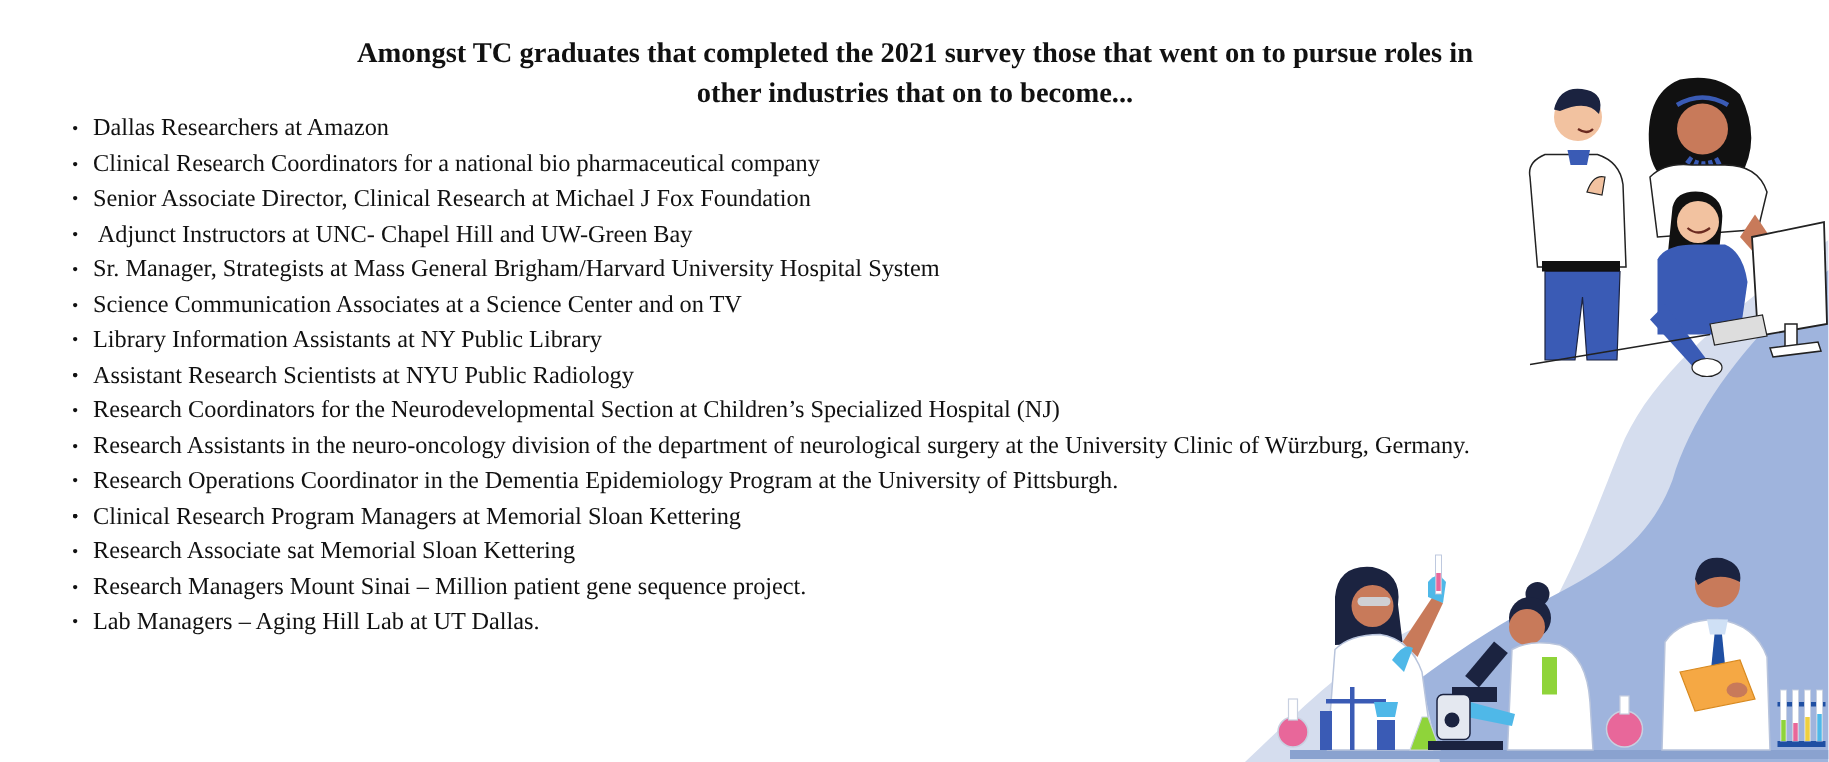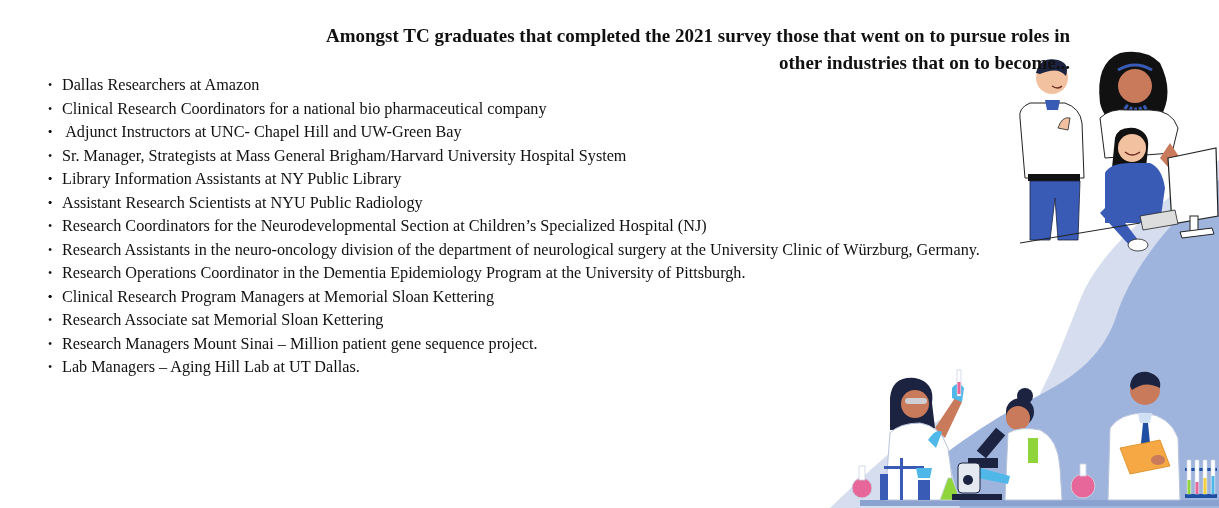--- a/index.html
+++ b/index.html
@@ -1,19 +1,19 @@
 <!DOCTYPE html>
 <html><head>
 <meta charset="utf-8">
 <style>
   html, body { margin: 0; padding: 0; background: #ffffff; }
   body { width: 1219px; height: 508px; position: relative; overflow: hidden;
          font-family: "Liberation Serif", "DejaVu Serif", serif; color: #111; }
   .bg-art { position: absolute; left: 0; top: 0; width: 1219px; height: 508px; z-index: 0; }
-  .title { position: absolute; top: 22px; left: 150px; width: 920px; text-align: right;
+  .title { position: absolute; top: 22px; left: 150px; width: 920px; text-align: center;
            font-weight: bold; font-size: 19px; line-height: 27px; z-index: 2; margin: 0; }
   .list { position: absolute; top: 74px; left: 0; margin: 0; padding: 0; list-style: none; z-index: 2; }
   .list li { position: relative; padding-left: 62px; font-size: 16.2px; line-height: 23.5px; white-space: nowrap; }
   .list li .bullet { position: absolute; left: 48px; top: 0; font-size: 12px; }
   .illus { position: absolute; z-index: 1; }
 </style>
 </head>
 <body>
 
 <svg class="bg-art" viewBox="0 0 1219 508" xmlns="http://www.w3.org/2000/svg">
@@ -23,24 +23,24 @@
 </svg>
 
 <h1 class="title">
   <span>Amongst TC graduates that completed the 2021 survey those that went on to pursue roles in</span><br>
   <span>other industries that on to become...</span>
 </h1>
 
 <ul class="list">
   <li><span class="bullet">•</span><span>Dallas Researchers at Amazon</span></li>
   <li><span class="bullet">•</span><span>Clinical Research Coordinators for a national bio pharmaceutical company</span></li>
-  <li><span class="bullet">•</span></li>
+  <li><span class="bullet">•</span><span>Senior Associate Director, Clinical Research at Michael J Fox Foundation</span></li>
   <li><span class="bullet">•</span><span style="white-space:pre"> Adjunct Instructors at UNC- Chapel Hill and UW-Green Bay</span></li>
   <li><span class="bullet">•</span><span>Sr. Manager, Strategists at Mass General Brigham/Harvard University Hospital System</span></li>
-  <li><span class="bullet">•</span></li>
+  <li><span class="bullet">•</span><span>Science Communication Associates at a Science Center and on TV</span></li>
   <li><span class="bullet">•</span><span>Library Information Assistants at NY Public Library</span></li>
   <li><span class="bullet">•</span></li>
   <li><span class="bullet">•</span><span>Assistant Research Scientists at NYU Public Radiology</span></li>
   <li><span class="bullet">•</span><span>Research Coordinators for the Neurodevelopmental Section at Children’s Specialized Hospital (NJ)</span></li>
   <li><span class="bullet">•</span><span>Research Assistants in the neuro-oncology division of the department of neurological surgery at the University Clinic of Würzburg, Germany.</span></li>
   <li><span class="bullet">•</span><span>Research Operations Coordinator in the Dementia Epidemiology Program at the University of Pittsburgh.</span></li>
   <li><span class="bullet">•</span></li>
   <li><span class="bullet">•</span></li>
   <li><span class="bullet">•</span><span>Clinical Research Program Managers at Memorial Sloan Kettering</span></li>
   <li><span class="bullet">•</span><span>Research Associate sat Memorial Sloan Kettering</span></li>

